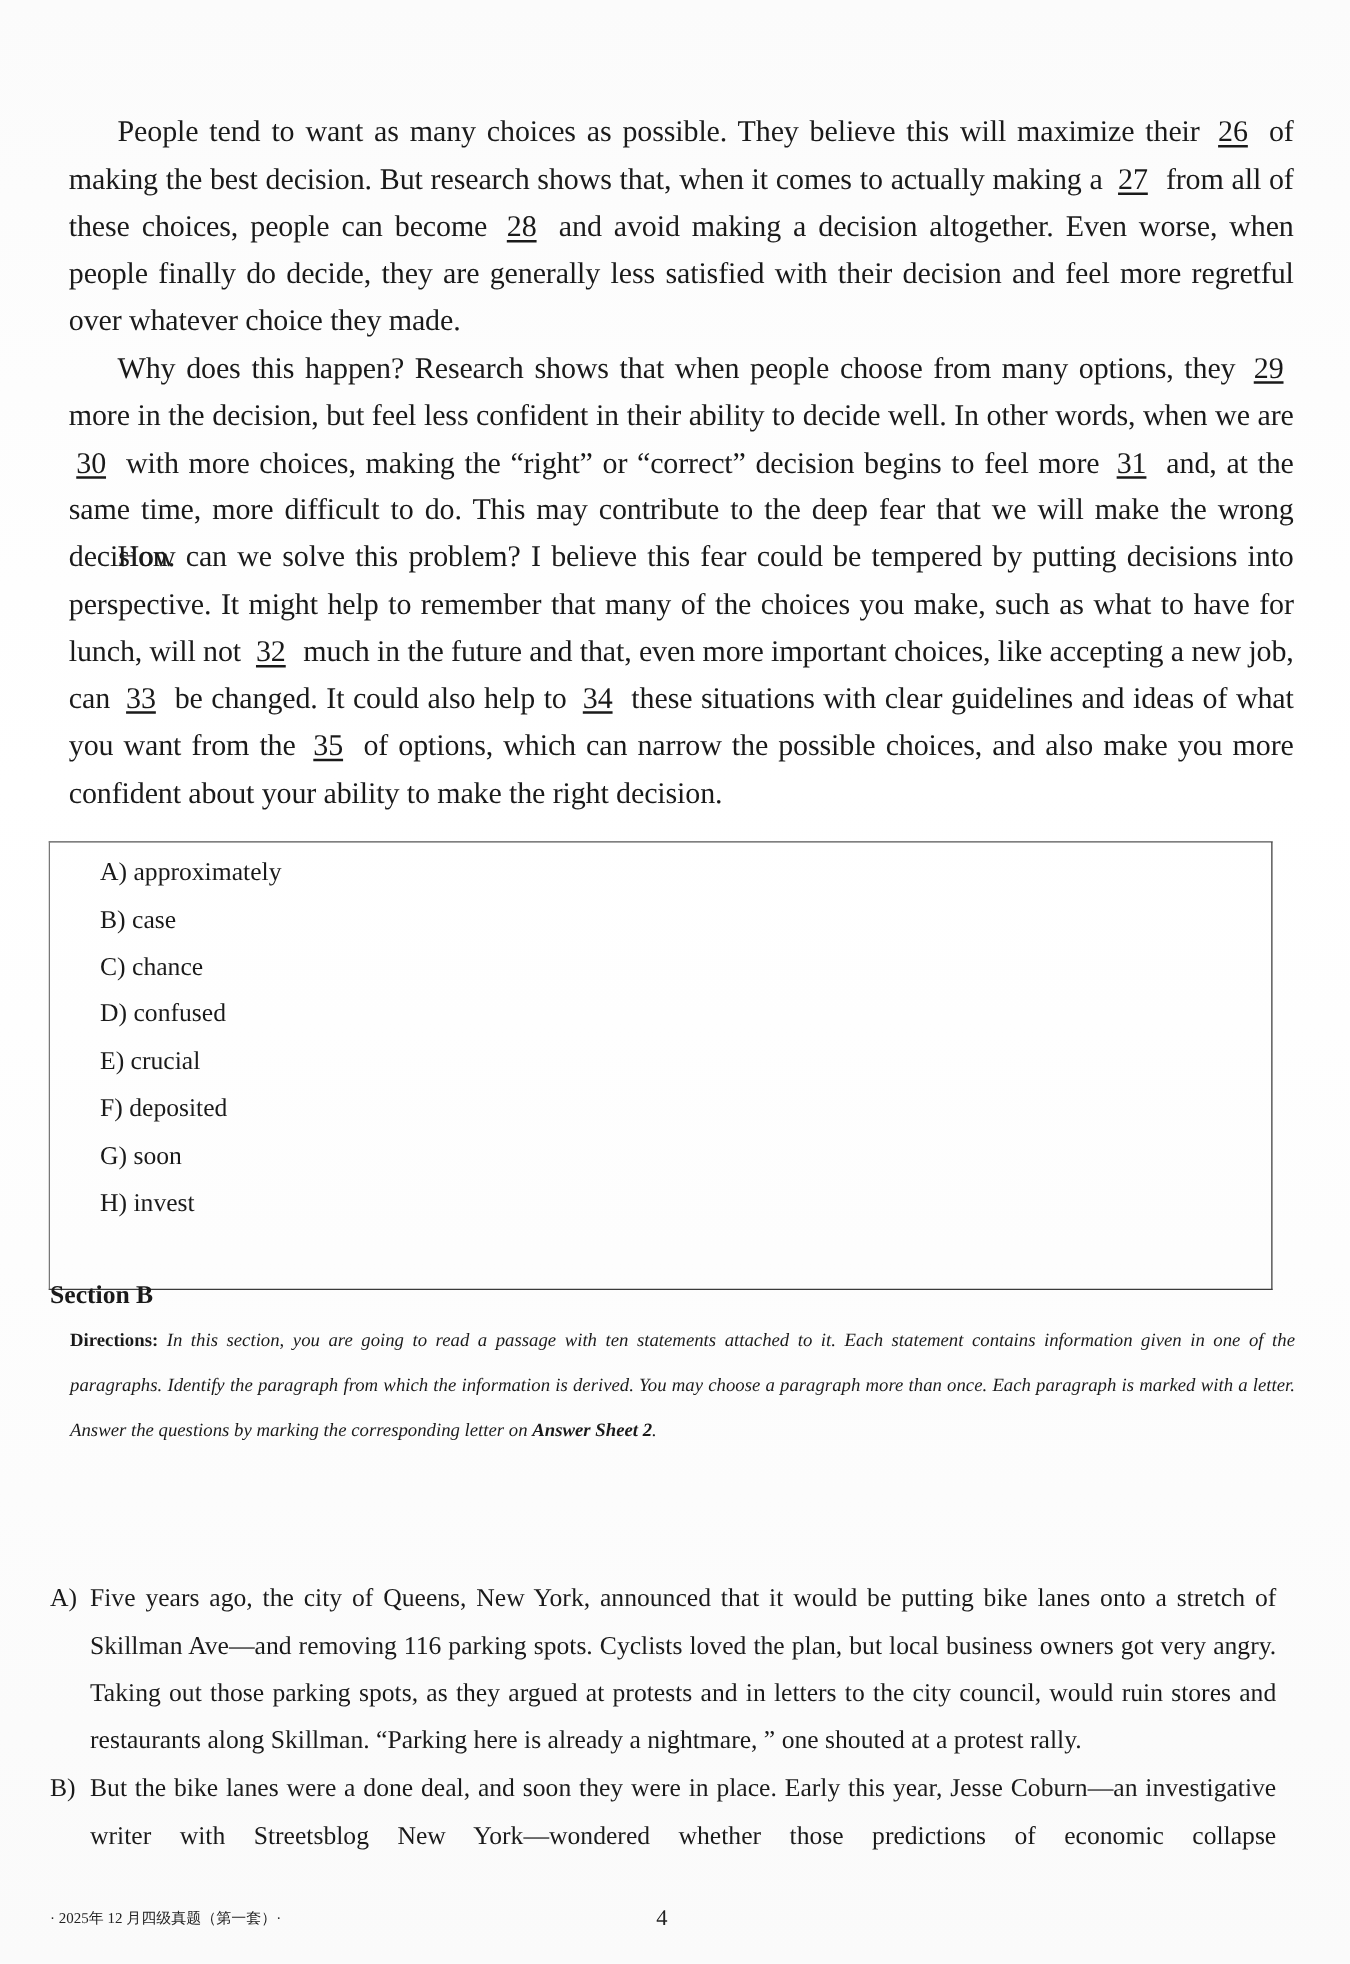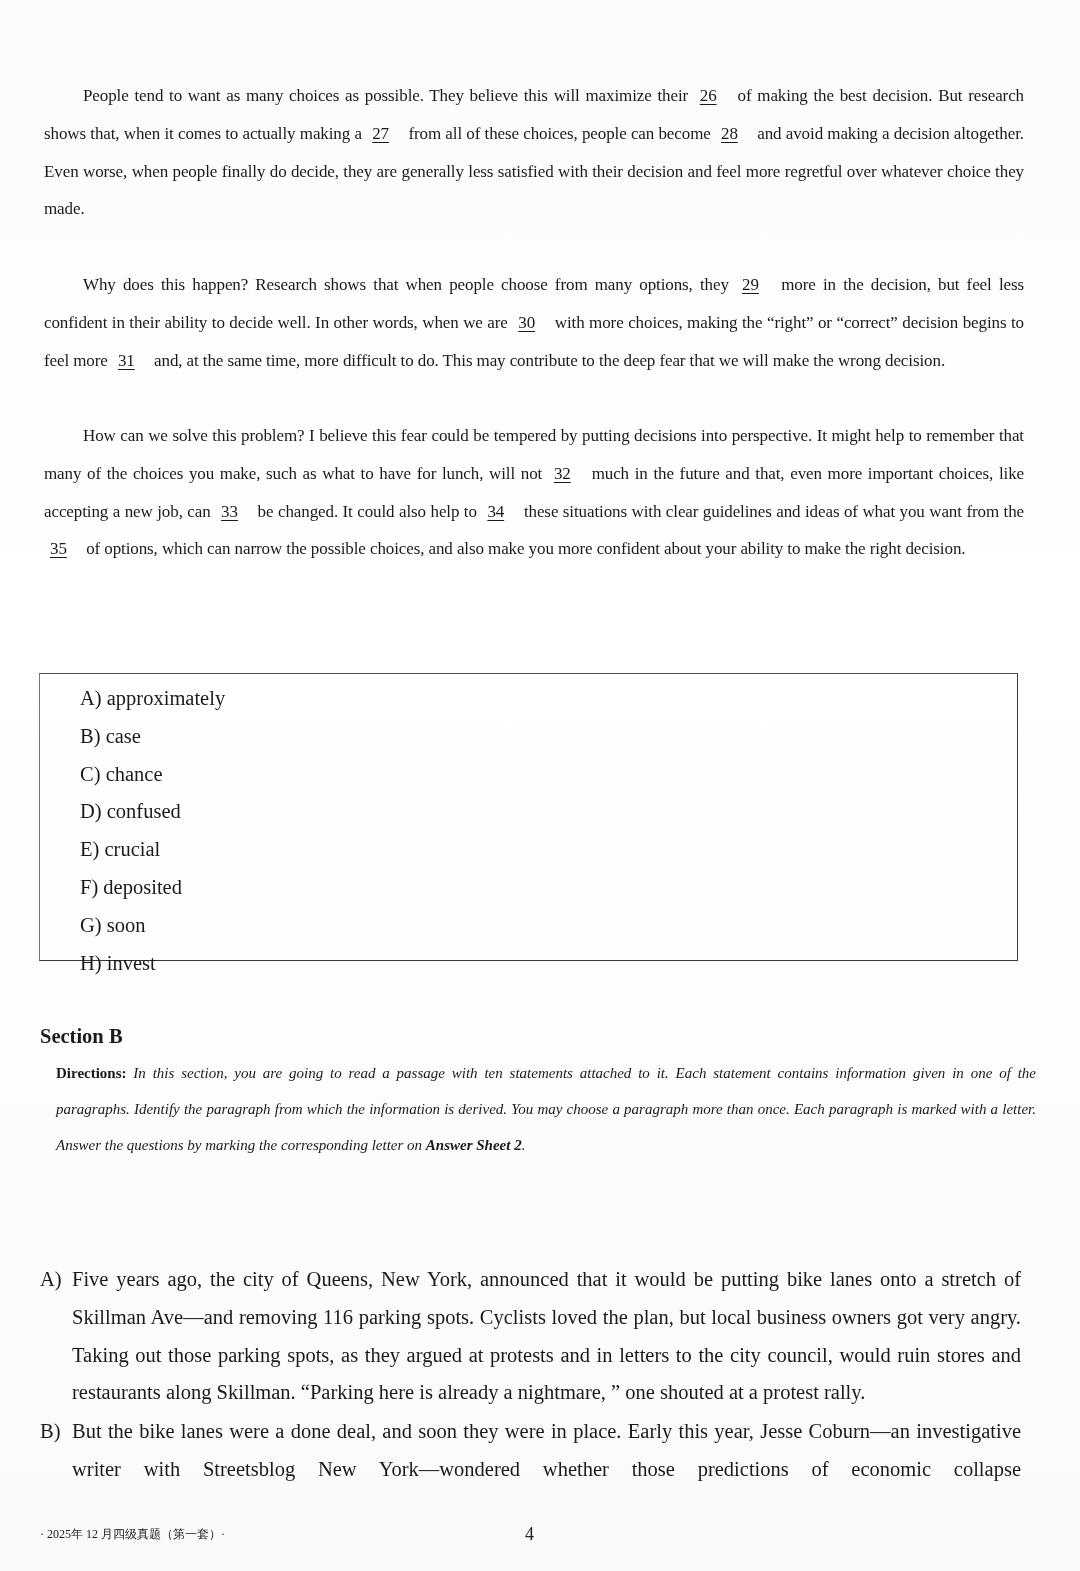--- a/index.html
+++ b/index.html
@@ -19,44 +19,44 @@
       position: absolute;
       left: 0; top: 0;
       width: 1080px;
       height: 1571px;
       background: linear-gradient(180deg, #fbfbfb 0%, #ffffff 40%, #fafafa 100%);
     }
     .para {
       position: absolute;
       left: 39px;
       width: 980px;
-      font-size: 17px;
+      font-size: 24px;
       line-height: 37.8px;
       text-align: justify;
       text-align-last: left;
       letter-spacing: -0.1px;
-      margin: 5px;
+      margin: 16px;
     }
     .indent { text-indent: 39px; }
     .blank {
       display: inline-block;
       text-decoration: underline;
       text-underline-offset: 3px;
       padding: 0 6px;
       min-width: 26px;
       text-align: center;
       text-indent: 0;
     }
     
     .bank {
       position: absolute;
       left: 39px;
       top: 673px;
       width: 979px;
-      height: 288px;
+      height: 359px;
       border: 1.5px solid #3a3a3a;
       border-left-color: #777;
       border-top-color: #555;
       box-sizing: border-box;
     }
     .bank-col {
       position: absolute;
       top: 6px;
       font-size: 20.5px;
       line-height: 37.8px;

